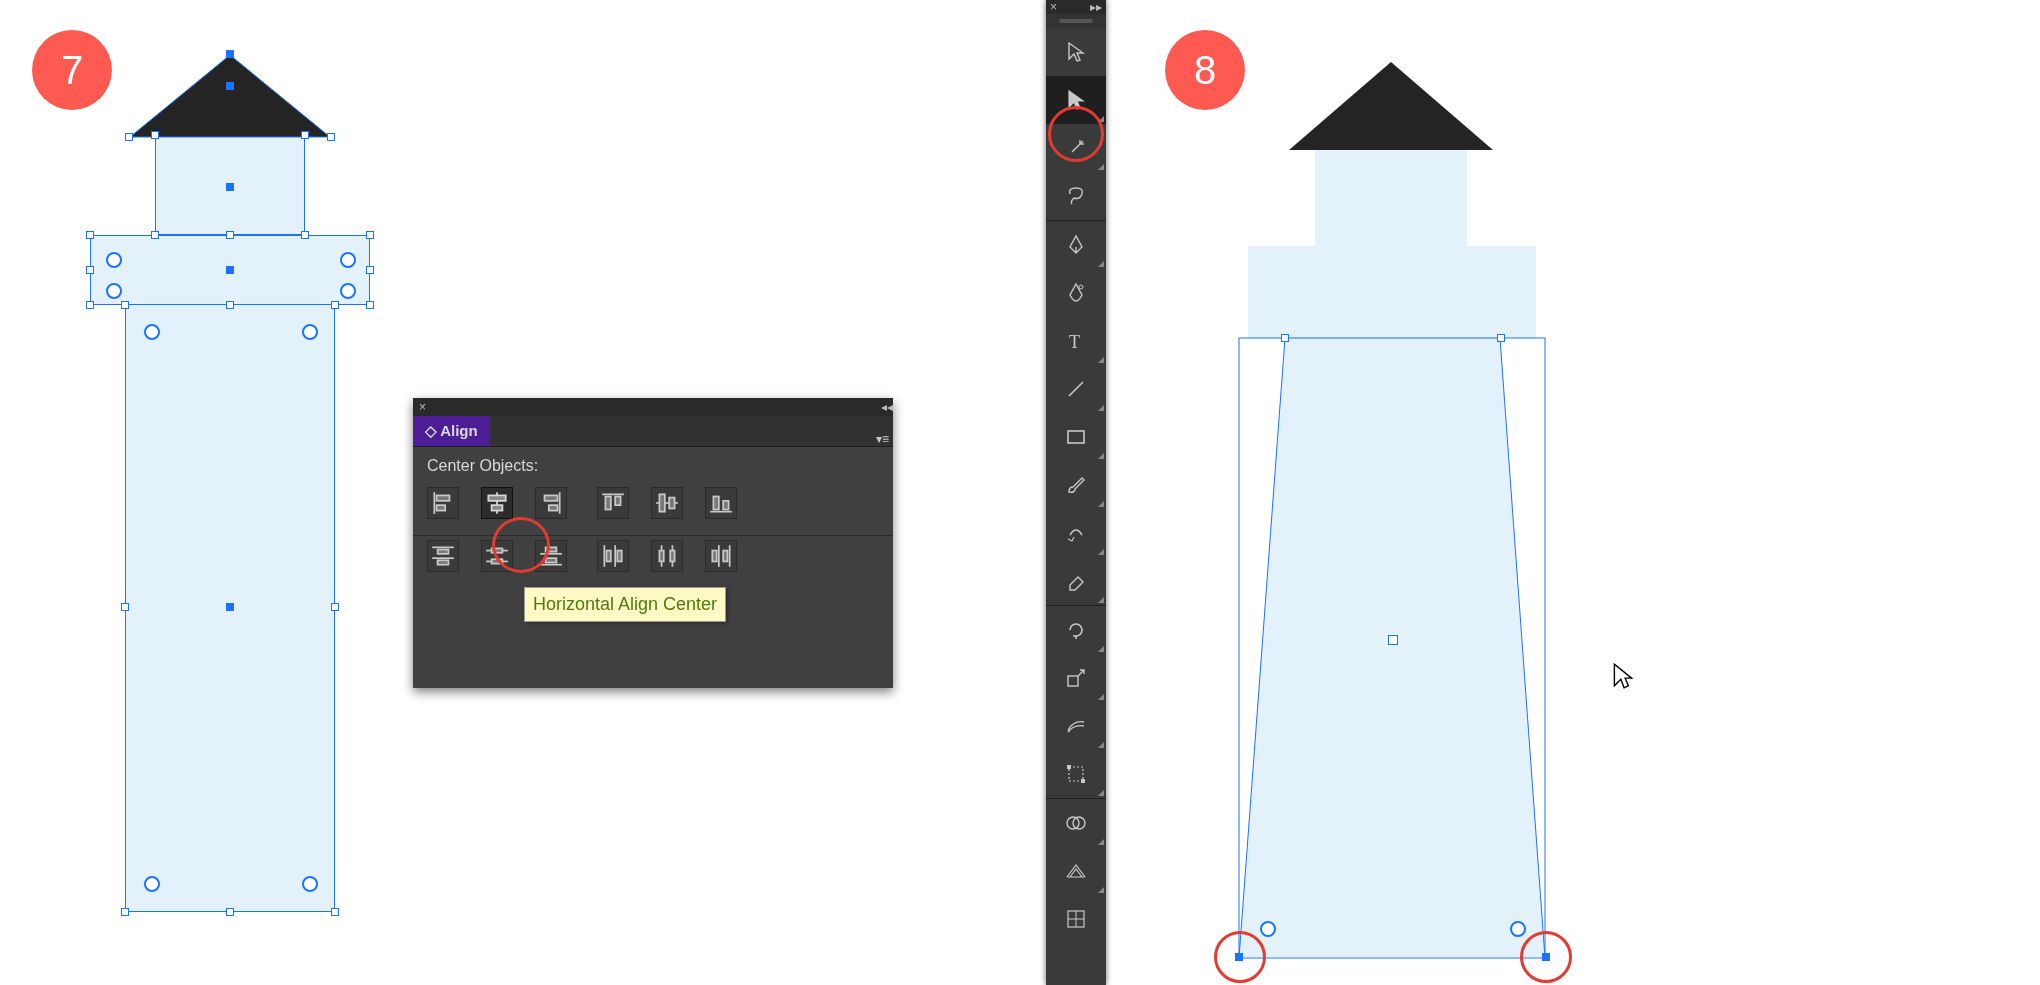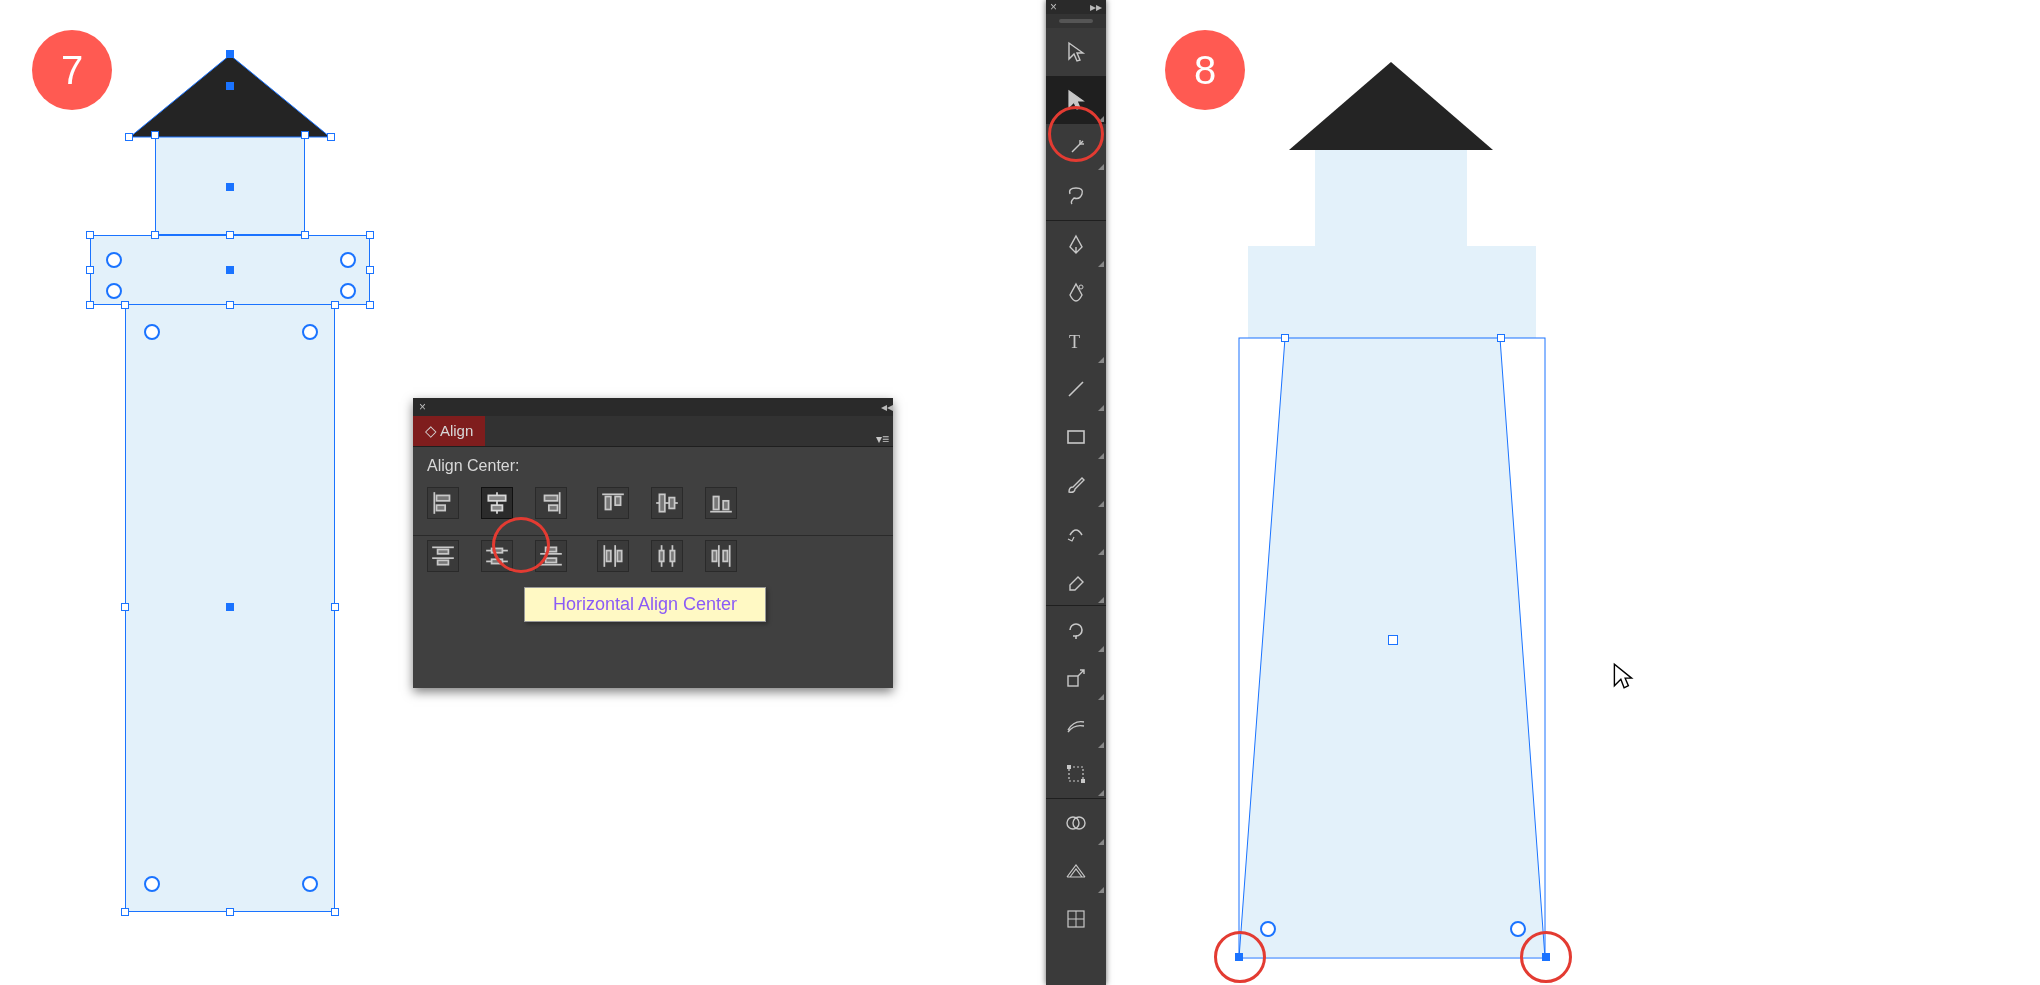--- a/index.html
+++ b/index.html
@@ -10,27 +10,27 @@
   .dk-tri{position:absolute;width:0;height:0;}
   .handle{position:absolute;width:8px;height:8px;background:#fff;border:1.5px solid #1a73ff;box-sizing:border-box;}
   .handle.solid{background:#1a73ff;border:none;}
   .handle.center{background:#fff;border:1.5px solid #1a73ff;width:10px;height:10px;}
   .anchor-circle{position:absolute;width:16px;height:16px;border:2px solid #1a73ff;border-radius:50%;box-sizing:border-box;background:#fff;}
   .red-circle{position:absolute;border:3px solid #e33b32;border-radius:50%;box-sizing:border-box;}
   .panel{position:absolute;background:#404040;color:#c8c8c8;font-family:Helvetica,Arial,sans-serif;font-size:15px;box-shadow:0 4px 10px rgba(0,0,0,.5);}
   .panel-header{display:flex;align-items:center;height:18px;background:#2a2a2a;padding-left:6px;font-size:12px;}
   .panel-tabbar{display:flex;height:30px;align-items:flex-end;background:#323232;border-bottom:1px solid #1f1f1f;}
   .panel-tab{padding:6px 12px;color:#d8d8d8;font-size:15px;}
-  .panel-tab.active{background:#7f1d1d;}
+  .panel-tab.active{background:#4c1d95;font-weight:bold;}
   .panel-section-title{color:#d8d8d8;font-size:16px;padding:10px 14px 8px;}
   .icon-row{display:flex;gap:30px;padding:4px 14px 14px;}
   .icon-group{display:flex;gap:22px;}
   .pbtn{width:32px;height:32px;background:#3a3a3a;display:flex;align-items:center;justify-content:center;border:1px solid #2a2a2a;box-sizing:border-box;}
   .pbtn svg{width:26px;height:26px;}
-  .tooltip{position:absolute;background:#fff9c4;border:1px solid #999;padding:6px 28px;color:#8b5cf6;font-size:18px;white-space:nowrap;box-shadow:2px 2px 4px rgba(0,0,0,.3);}
+  .tooltip{position:absolute;background:#fff9c4;border:1px solid #999;padding:6px 8px;color:#4d7c0f;font-size:18px;white-space:nowrap;box-shadow:2px 2px 4px rgba(0,0,0,.3);}
   .toolbar{position:absolute;width:60px;background:#3a3a3a;box-shadow:0 0 6px rgba(0,0,0,.6);}
   .toolbar-top{height:14px;background:#2a2a2a;display:flex;align-items:center;justify-content:space-between;padding:0 4px;}
   .toolbar-grip{height:14px;display:flex;align-items:center;justify-content:center;background:#333;}
   .toolbar-grip div{width:34px;height:4px;background:#555;border-radius:2px;}
   .tool-cell{height:48px;display:flex;align-items:center;justify-content:center;position:relative;}
   .tool-cell.sel{background:#1f1f1f;}
   .tool-cell svg{width:24px;height:24px;}
   .flyout-ind{position:absolute;bottom:2px;right:2px;width:0;height:0;border-left:6px solid transparent;border-bottom:6px solid #888;}
   .sep{height:1px;background:#1f1f1f;}
   .cursor-icon{position:absolute;font-size:22px;color:#000;}
@@ -106,21 +106,21 @@
   <div class="panel-header">
     <span class="close-x">×</span>
     <span class="expand-arr" style="margin-left:auto;">◂◂</span>
   </div>
   <div class="panel-tabbar">
     <div class="panel-tab active">
       <span>◇ </span><span>Align</span>
     </div>
     <span class="panel-menu-btn">▾≡</span>
   </div>
-  <div class="panel-section-title">Align Center:</div>
+  <div class="panel-section-title">Center Objects:</div>
   <div class="icon-row">
     <div class="icon-group">
       <div class="pbtn">
             <svg viewBox="0 0 24 24">
               <g stroke="#c8c8c8" stroke-width="1.6" fill="#777">
                 <line x1="4" y1="2" x2="4" y2="22"></line>
                 <rect x="6" y="5" width="12" height="5"></rect>
                 <rect x="6" y="14" width="8" height="5"></rect>
               </g>
             </svg>

